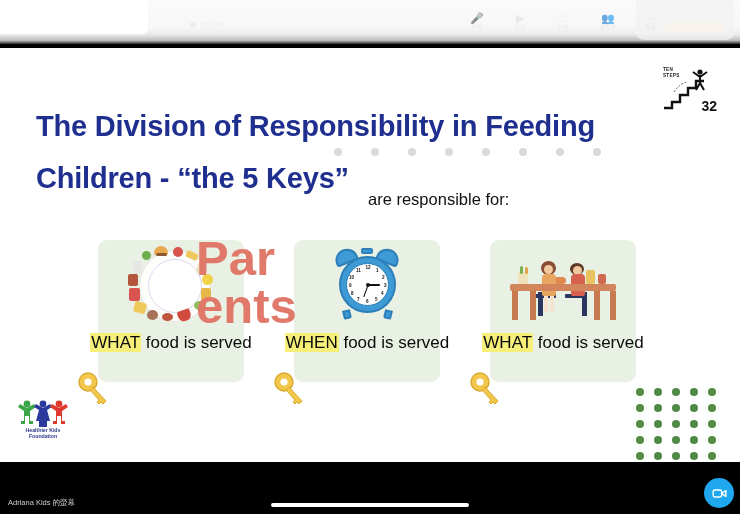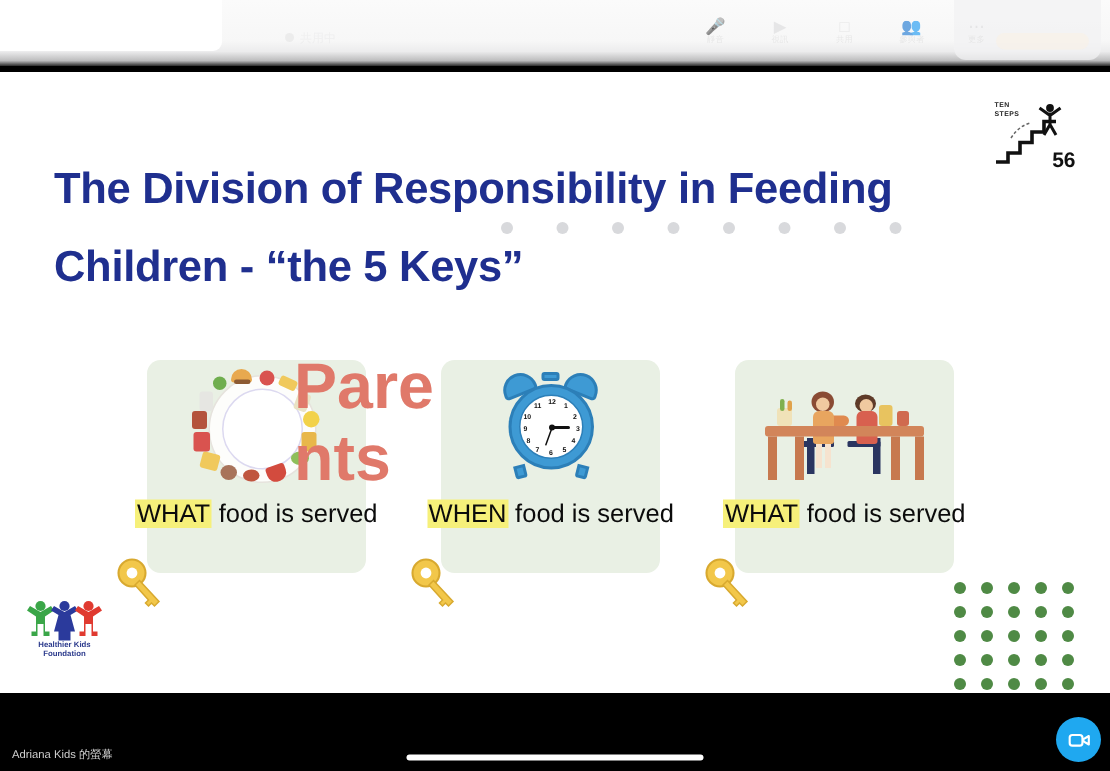--- a/index.html
+++ b/index.html
@@ -61,21 +61,21 @@
     color: #1f2f8f; letter-spacing: -0.2px;
   }
 
   
   .dotrow { position: absolute; left: 334px; top: 100px; display: flex; gap: 29px; }
   .dotrow i { width: 8px; height: 8px; border-radius: 50%; background: #d8d9dc; display: block; }
 
   
   .parents {
     position: absolute; left: 196px; top: 186px; width: 104px;
-    font-size: 43px; line-height: 48px; font-weight: bold;
+    font-size: 49px; line-height: 48px; font-weight: bold;
     color: #e0796a; word-break: break-all; z-index: 4;
   }
   .resp {
     position: absolute; left: 368px; top: 140px;
     font-size: 16.5px; color: #111; line-height: 22px;
   }
 
   
   .card {
     position: absolute; top: 192px; width: 146px; height: 142px;
@@ -211,20 +211,21 @@
       <i></i>
       <i></i>
       <i></i>
       <i></i>
       <i></i>
       <i></i>
     </div>
 
     <div class="slide-title">The Division of Responsibility in Feeding Children - “the 5 Keys”</div>
 
+    <div class="resp">are responsible for:</div>
     <div class="parents">Parents</div>
 
     <div class="card c1">
       <div class="card-art">
         <div class="plate-wrap">
           <div class="plate-ring"></div>
           <div class="plate-inner"></div>
 
           <div class="food" style="left:56px;top:2px;width:14px;height:9px;background:#e8a94f;border-radius:7px 7px 2px 2px;"></div>
           <div class="food" style="left:58px;top:9px;width:11px;height:3px;background:#8c5a32;"></div>
@@ -338,21 +339,21 @@
       <div class="ts-lbl">
         <div>TEN</div>
         <div>STEPS</div>
       </div>
       <svg width="58" height="52" viewBox="0 0 58 52" style="position:absolute;left:0;top:0;">
         <path d="M4 46 H12 V40 H20 V33 H28 V26 H36 V19 H44" fill="none" stroke="#111" stroke-width="2.4"></path>
         <path d="M14 30 q5 -8 13 -10" fill="none" stroke="#666" stroke-width="1" stroke-dasharray="2,1.5"></path>
         <circle cx="40" cy="10" r="2.6" fill="#111"></circle>
         <path d="M40 13 v8 M40 21 l-4 7 M40 21 l4 7 M40 15 l-7 -5 M40 15 l7 -5" stroke="#111" stroke-width="2" fill="none"></path>
       </svg>
-      <div class="ts-num">56</div>
+      <div class="ts-num">32</div>
     </div>
 
     <div class="hkf">
       <svg width="62" height="30" viewBox="0 0 62 30" style="position:absolute;left:0;top:0;">
         <g fill="#3aa648">
           <circle cx="15" cy="6" r="3.4"></circle>
           <path d="M15 10 l-7 -4 l-2 3 l6 4 v10 h-3 v3 h4 v-8 h4 v8 h4 v-3 h-3 v-10 l6 -4 l-2 -3 z"></path>
         </g>
         <g fill="#2b3a9c">
           <circle cx="31" cy="6" r="3.4"></circle>

